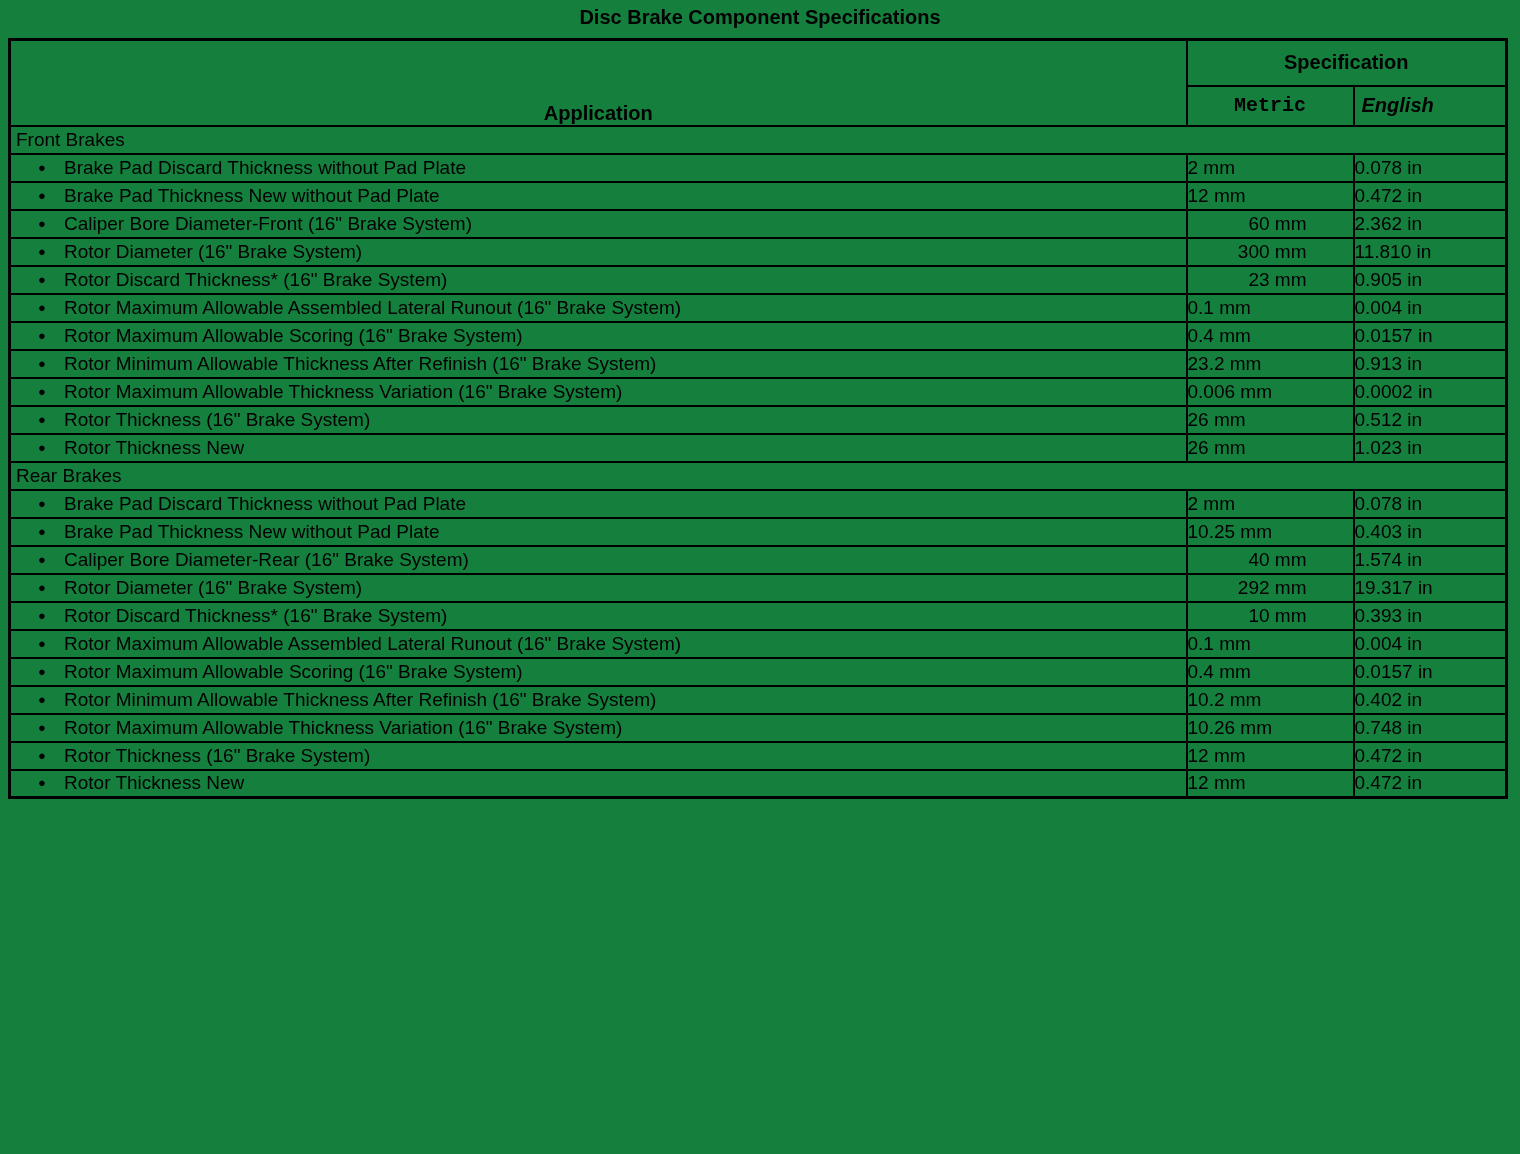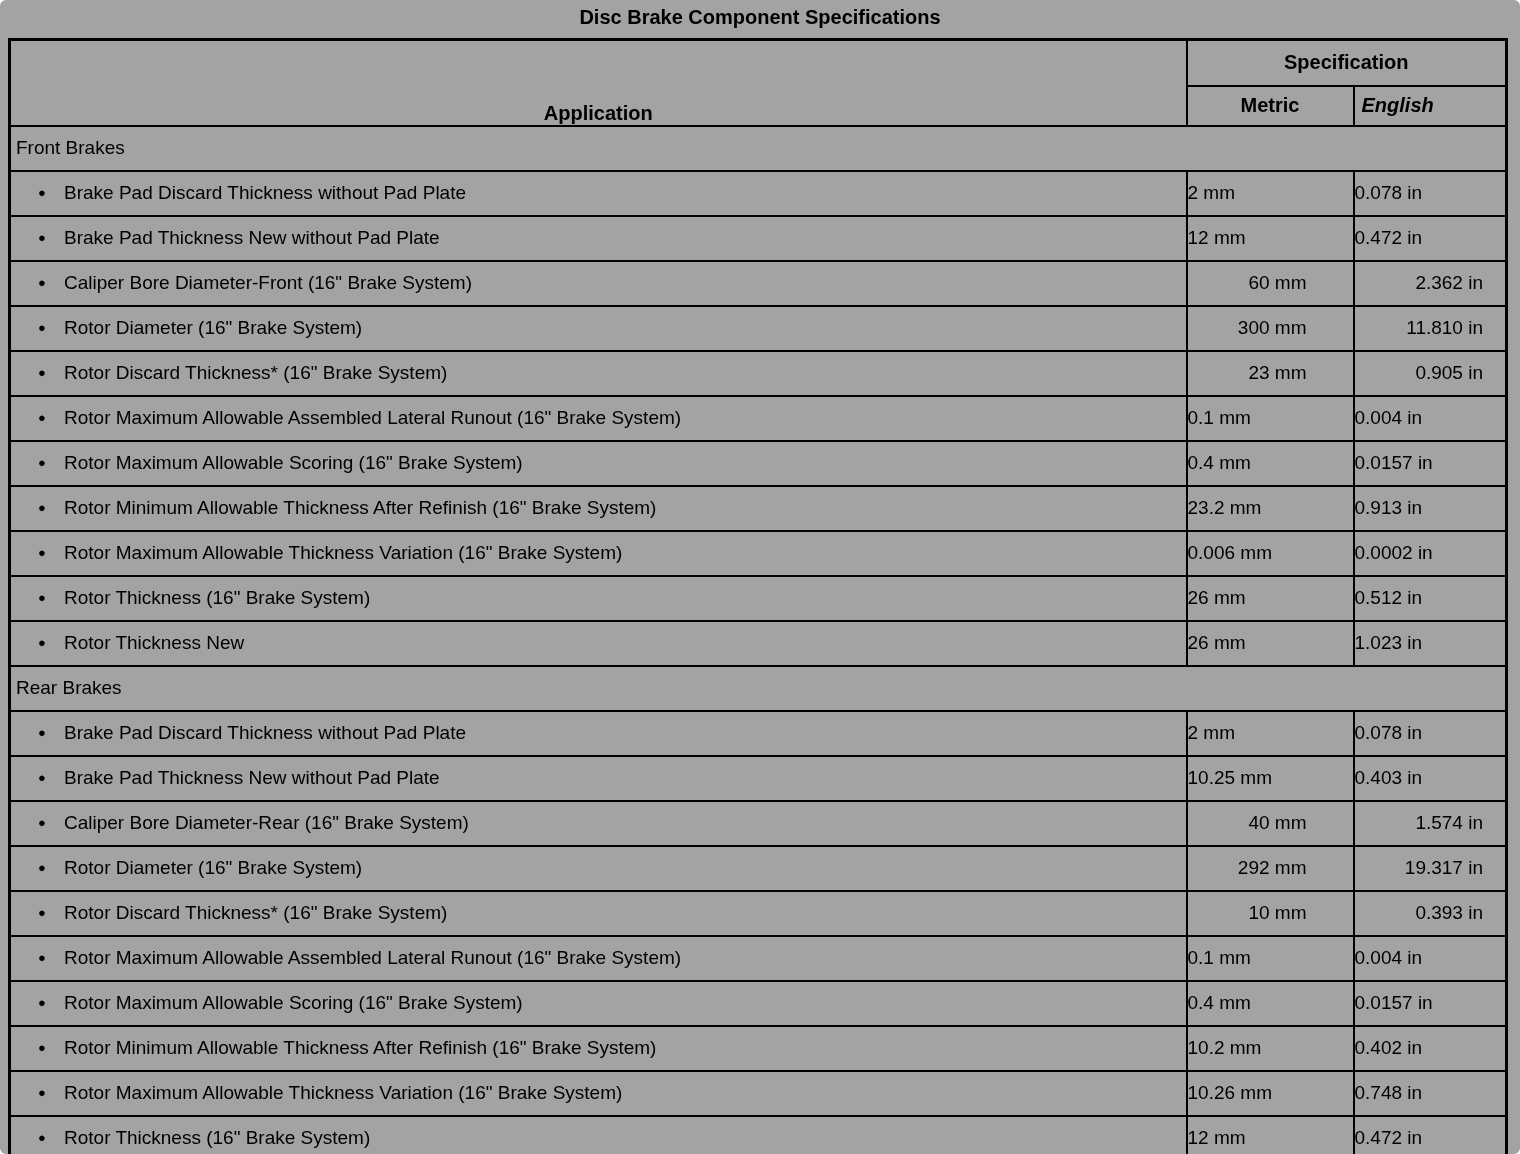--- a/index.html
+++ b/index.html
@@ -6,23 +6,22 @@
   html, body {
     margin: 0;
     padding: 0;
     background: #ffffff;
     color: #000000;
     font-family: "Liberation Sans", sans-serif;
   }
   .page {
     width: 1520px;
     height: 1154px;
-    background: #a3a3a3;
+    background: #15803d;
     overflow: hidden;
-    border-radius: 6px;
   }
   .title {
     text-align: center;
     font-weight: bold;
     font-size: 20px;
     padding: 6px 0 9px 0;
   }
   table.spec-table {
     border-collapse: collapse;
     width: 1497px;
@@ -37,28 +36,28 @@
     padding: 0;
     overflow: hidden;
     white-space: nowrap;
   }
   .spec-table th {
     font-weight: bold;
     font-size: 20px;
   }
   .spec-table thead tr.spec-row { height: 46px; }
   .spec-table thead tr.units-row { height: 40px; }
-  .spec-table tbody tr { height: 45px; }
+  .spec-table tbody tr { height: 28px; }
 
   th.app-header {
     text-align: center;
     vertical-align: bottom;
   }
   th.spec-header { vertical-align: middle; }
-  th.metric-header { text-align: center; vertical-align: middle; }
+  th.metric-header { text-align: center; vertical-align: middle; font-family: Liberation Mono, monospace; }
   th.english-header { text-align: left; padding-left: 7px; vertical-align: middle; font-style: italic; }
 
   td.section-cell {
     padding-left: 5px;
     font-size: 19px;
     vertical-align: middle;
   }
   td.app-cell {
     padding-left: 27px;
     vertical-align: middle;
@@ -71,21 +70,21 @@
     vertical-align: 2px;
   }
   td.metric-cell, td.english-cell {
     vertical-align: middle;
   }
   td.metric-cell.right {
     text-align: right;
     padding-right: 46px;
   }
   td.english-cell.right {
-    text-align: right;
+    text-align: left;
     padding-right: 22px;
   }
 </style>
 </head>
 <body>
 
 <div class="page">
   <div class="title">Disc Brake Component Specifications</div>
 
   <table class="spec-table">

